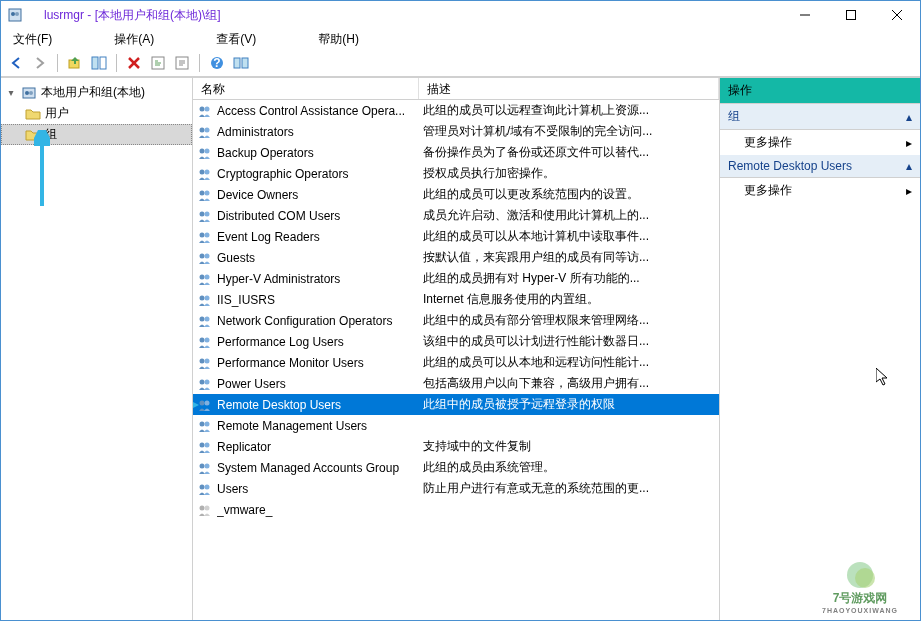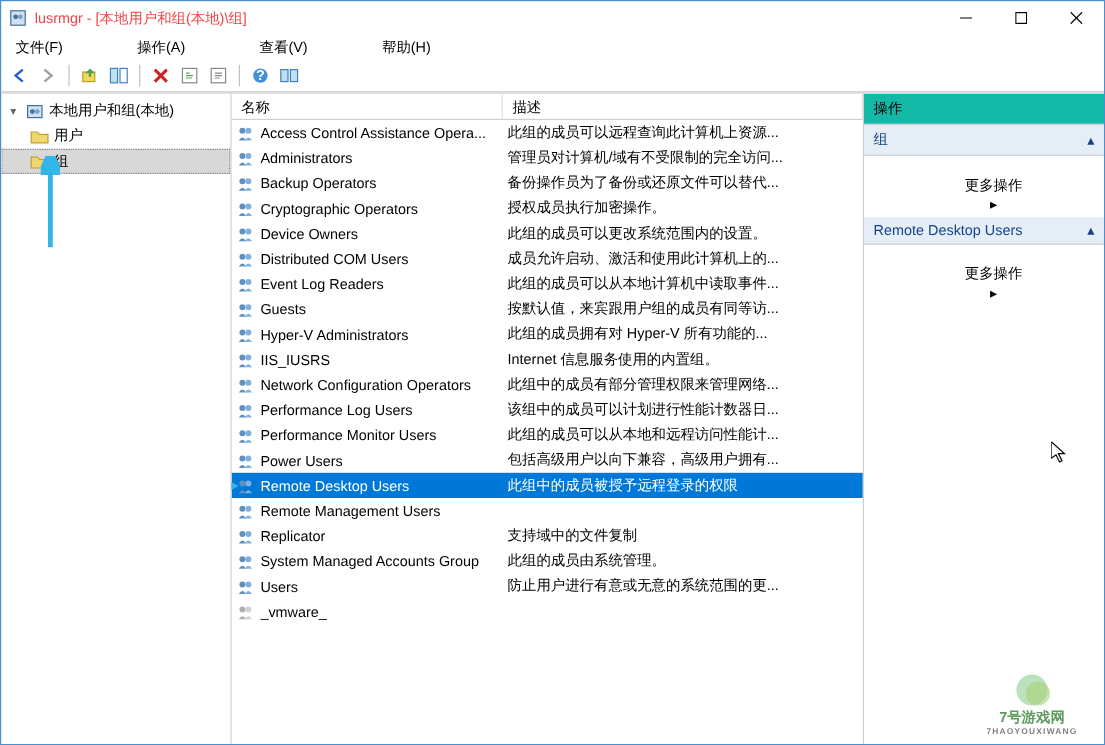--- a/index.html
+++ b/index.html
@@ -1,21 +1,21 @@
 <!DOCTYPE html>
 <html><head>
 <meta charset="utf-8">
 <style>
 * { box-sizing: border-box; margin: 0; padding: 0; font-family: "Segoe UI", "Microsoft YaHei", sans-serif; font-size: 12px; }
 body { width: 921px; height: 621px; background: #fff; border: 1px solid #4a90d0; display: flex; flex-direction: column; overflow: hidden; }
 
 
 .titlebar { height: 28px; display: flex; align-items: center; padding-left: 6px; }
 .title-icon { width: 16px; height: 16px; margin-right: 6px; }
-.title { flex: 1; color: #ef4444; }
+.title { flex: 1; color: #6d28d9; margin-left: 15px; }
 .winbtns { display: flex; }
 .winbtn { width: 46px; height: 28px; display: flex; align-items: center; justify-content: center; }
 
 
 .menubar { height: 20px; display: flex; align-items: center; padding: 0 4px; gap: 46px; }
 .menuitem { padding: 2px 8px; }
 
 
 .toolbar { height: 28px; display: flex; align-items: center; padding: 0 4px; border-bottom: 1px solid #d0d0d0; gap: 2px; }
 .tbtn { width: 22px; height: 22px; display: flex; align-items: center; justify-content: center; border: 1px solid transparent; }
@@ -45,21 +45,21 @@
 .list-body { flex: 1; overflow: auto; position: relative; }
 .row { display: flex; align-items: center; height: 21px; padding: 0 4px; }
 .row.sel { background: #0078d7; color: #fff; }
 .row-icon { width: 16px; height: 16px; margin-right: 4px; flex-shrink: 0; }
 .row-name { width: 206px; white-space: nowrap; overflow: hidden; text-overflow: ellipsis; }
 .row-desc { flex: 1; white-space: nowrap; overflow: hidden; text-overflow: ellipsis; }
 
 
 .act-header { background: #14b8a6; padding: 4px 8px; border-bottom: 1px solid #d0d0d0; font-weight: 400; }
 .act-section { background: #e5eef7; padding: 4px 8px; border-bottom: 1px solid #d0d0d0; color: #15428b; display: flex; justify-content: space-between; align-items: center; }
-.act-item { padding: 16px 8px 4px 24px; display: flex; justify-content: space-between; align-items: center; flex-direction: column; }
+.act-item { padding: 4px 8px 4px 24px; display: flex; justify-content: space-between; align-items: center; }
 
 
 .arrow { position: absolute; pointer-events: none; }
 
 
 .wm { position: absolute; right: 22px; bottom: 6px; font-size: 14px; opacity: 0.75; font-weight: bold; color: #2a7a2a; text-align: center; }
 .wm-sub { font-size: 7px; color: #555; letter-spacing: 1px; }
 
 
 .cursor { position: absolute; right: 28px; top: 290px; }

